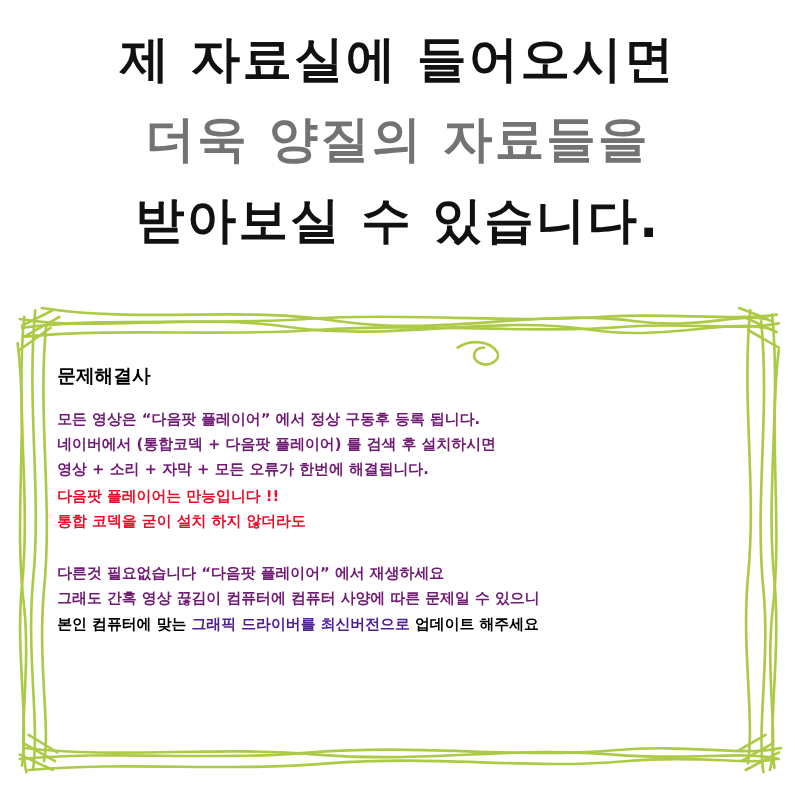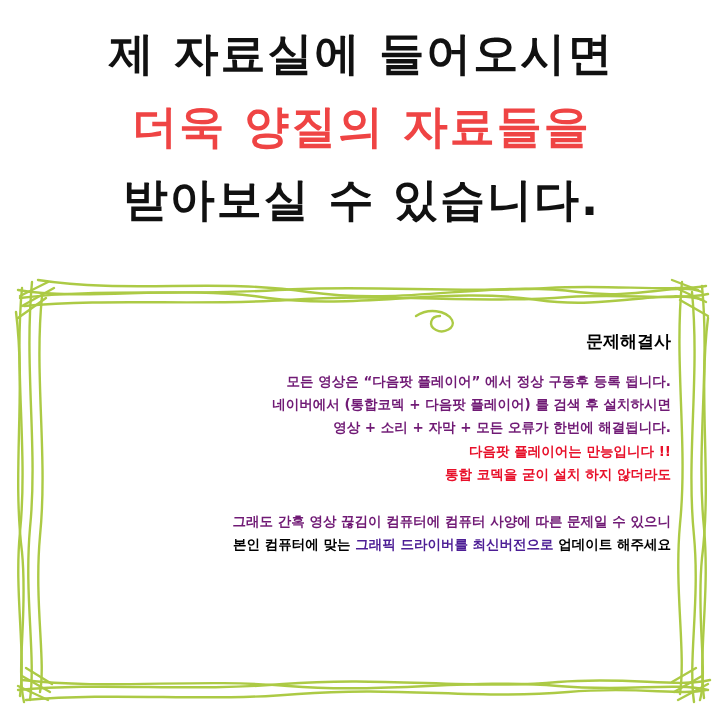--- a/index.html
+++ b/index.html
@@ -31,21 +31,21 @@
   .headline-line {
     font-family: "DejaVu Sans", sans-serif;
     font-size: 45px;
     font-weight: 700;
     letter-spacing: 2px;
     line-height: 1.62;
     color: #111111;
     white-space: nowrap;
   }
   .headline-line.accent {
-    color: #ef4444;
+    color: #737373;
   }
 
   
   .frame-wrap {
     position: absolute;
     left: 8px;
     top: 272px;
     width: 707px;
     height: 436px;
   }
@@ -59,21 +59,21 @@
 
   
   .panel {
     position: absolute;
     left: 0;
     top: 0;
     width: 707px;
     height: 436px;
     box-sizing: border-box;
     padding: 58px 44px 30px 44px;
-    text-align: right;
+    text-align: left;
   }
   .panel-title {
     font-family: "DejaVu Sans", sans-serif;
     font-size: 17px;
     font-weight: 700;
     color: #000000;
     margin-bottom: 17px;
   }
   .sub-q {
     font-family: "DejaVu Sans", sans-serif;
@@ -155,18 +155,19 @@
       <div class="panel-title">문제해결사</div>
 
       <div class="body-line">모든 영상은 “다음팟 플레이어” 에서 정상 구동후 등록 됩니다.</div>
       <div class="body-line">네이버에서 (통합코덱 + 다음팟 플레이어) 를 검색 후 설치하시면</div>
       <div class="body-line">영상 + 소리 + 자막 + 모든 오류가 한번에 해결됩니다.</div>
       <div class="body-line red">다음팟 플레이어는 만능입니다 !!</div>
       <div class="body-line red">통합 코덱을 굳이 설치 하지 않더라도</div>
 
       <div class="spacer-block"></div>
 
+      <div class="body-line">다른것 필요없습니다  “다음팟 플레이어” 에서 재생하세요</div>
       <div class="body-line">그래도 간혹 영상 끊김이 컴퓨터에 컴퓨터 사양에 따른 문제일 수 있으니</div>
       <div class="mix"><span>본인 컴퓨터에 맞는 </span><span class="red">그래픽 드라이버를 최신버전으로</span><span> 업데이트 해주세요</span></div>
     </div>
   </div>
 
 </div>
 
 </body></html>

